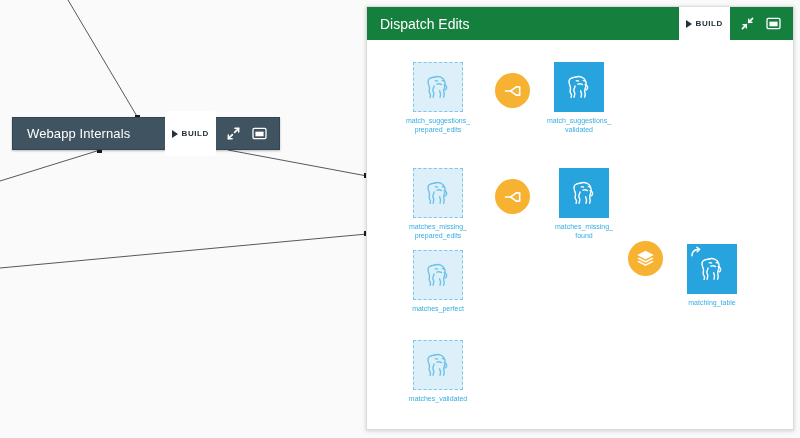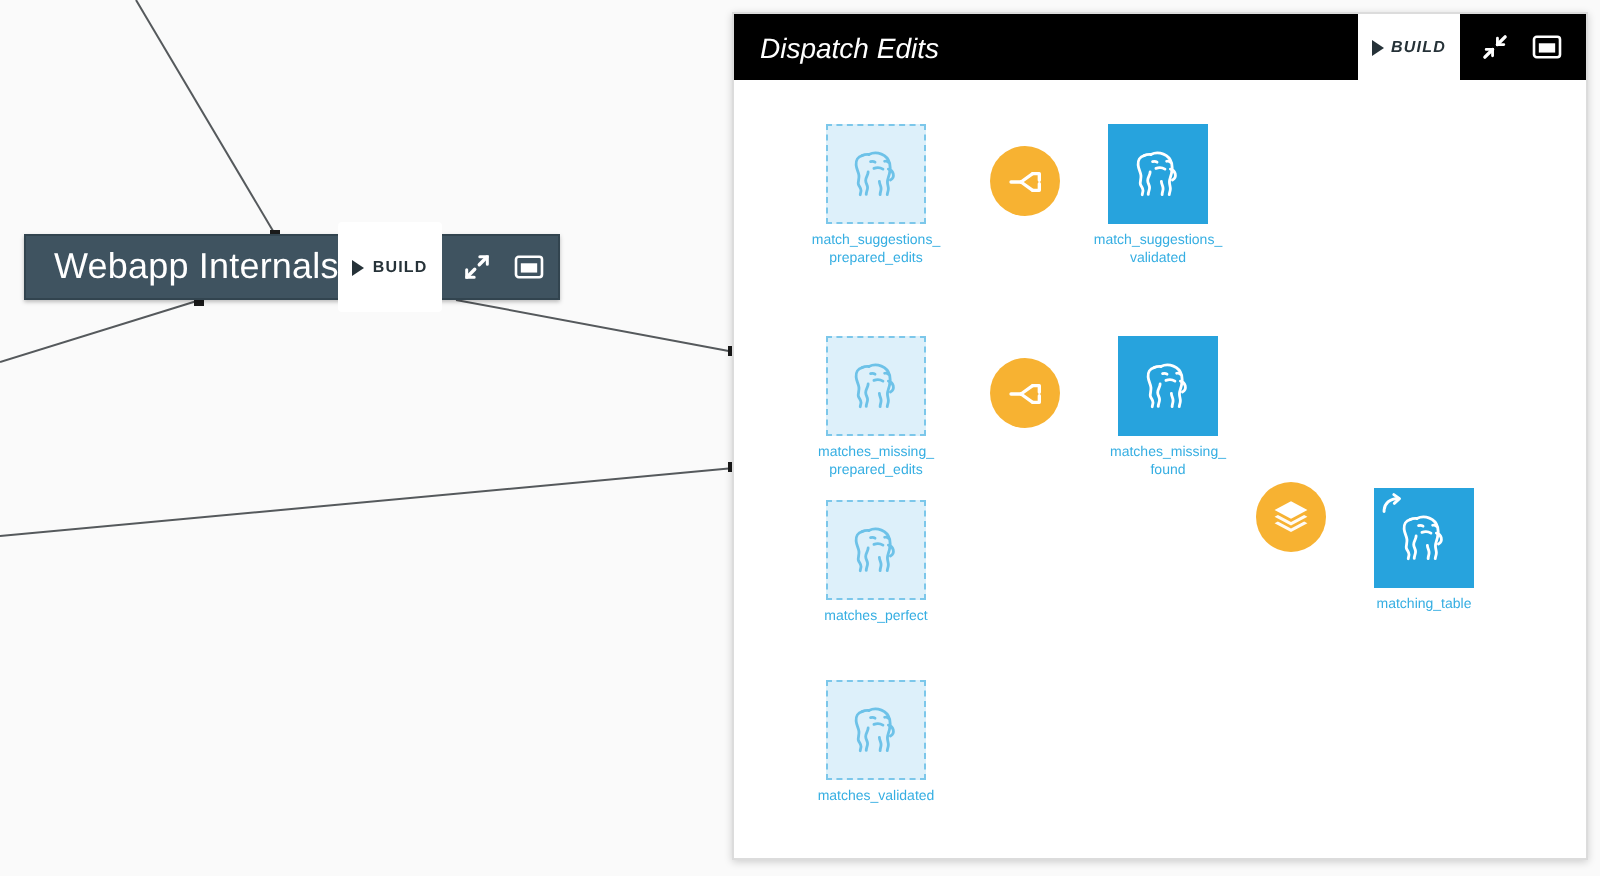--- a/index.html
+++ b/index.html
@@ -16,21 +16,21 @@
   
   .collapsed-box{
     position:absolute;
     background:#3f5360;
     border:1px solid #32444f;
     display:flex;align-items:center;
     box-sizing:border-box;
     box-shadow:0 1px 2px rgba(0,0,0,.25);
   }
   .collapsed-title{
-    color:#ffffff;font-size:18px;letter-spacing:.1px;
+    color:#ffffff;font-size:13px;letter-spacing:.1px;
     margin-left:14px;flex:1;white-space:nowrap;
   }
 
   
   .panel{
     position:absolute;
     background:#ffffff;
     border:1px solid #dcdcdc;
     box-shadow:0 1px 4px rgba(0,0,0,.18);
     box-sizing:border-box;
@@ -143,21 +143,21 @@
       <div class="icon-btn">
         <svg width="15" height="13" viewBox="0 0 16 14">
           <rect x="1" y="1.5" width="14" height="11" rx="1.5" stroke="#fff" stroke-width="1.4" fill="none"></rect>
           <rect x="3.6" y="5" width="8.8" height="5" fill="#fff"></rect>
         </svg>
       </div>
     </div>
   </div>
 
   <div class="panel" id="expanded-panel" style="left: 366px; top: 6px; width: 428px; height: 424px;">
-    <div class="panel-header" style="background: #000000; font-style: italic;">
+    <div class="panel-header" style="background: #15803d;">
       <div class="panel-title">Dispatch Edits</div>
       <div class="hdr-controls">
         <div class="build-btn">
           <span class="tri"></span>
           <span class="build-label">BUILD</span>
         </div>
         <div class="icon-btn">
           <svg width="15" height="15" viewBox="0 0 16 16">
             <path d="M13.4 2.6 L9.3 6.7" stroke="#fff" stroke-width="1.8" stroke-linecap="round"></path>
             <path d="M9.3 3.3v3.4h3.4" stroke="#fff" stroke-width="1.5" fill="none" stroke-linecap="round"></path>

